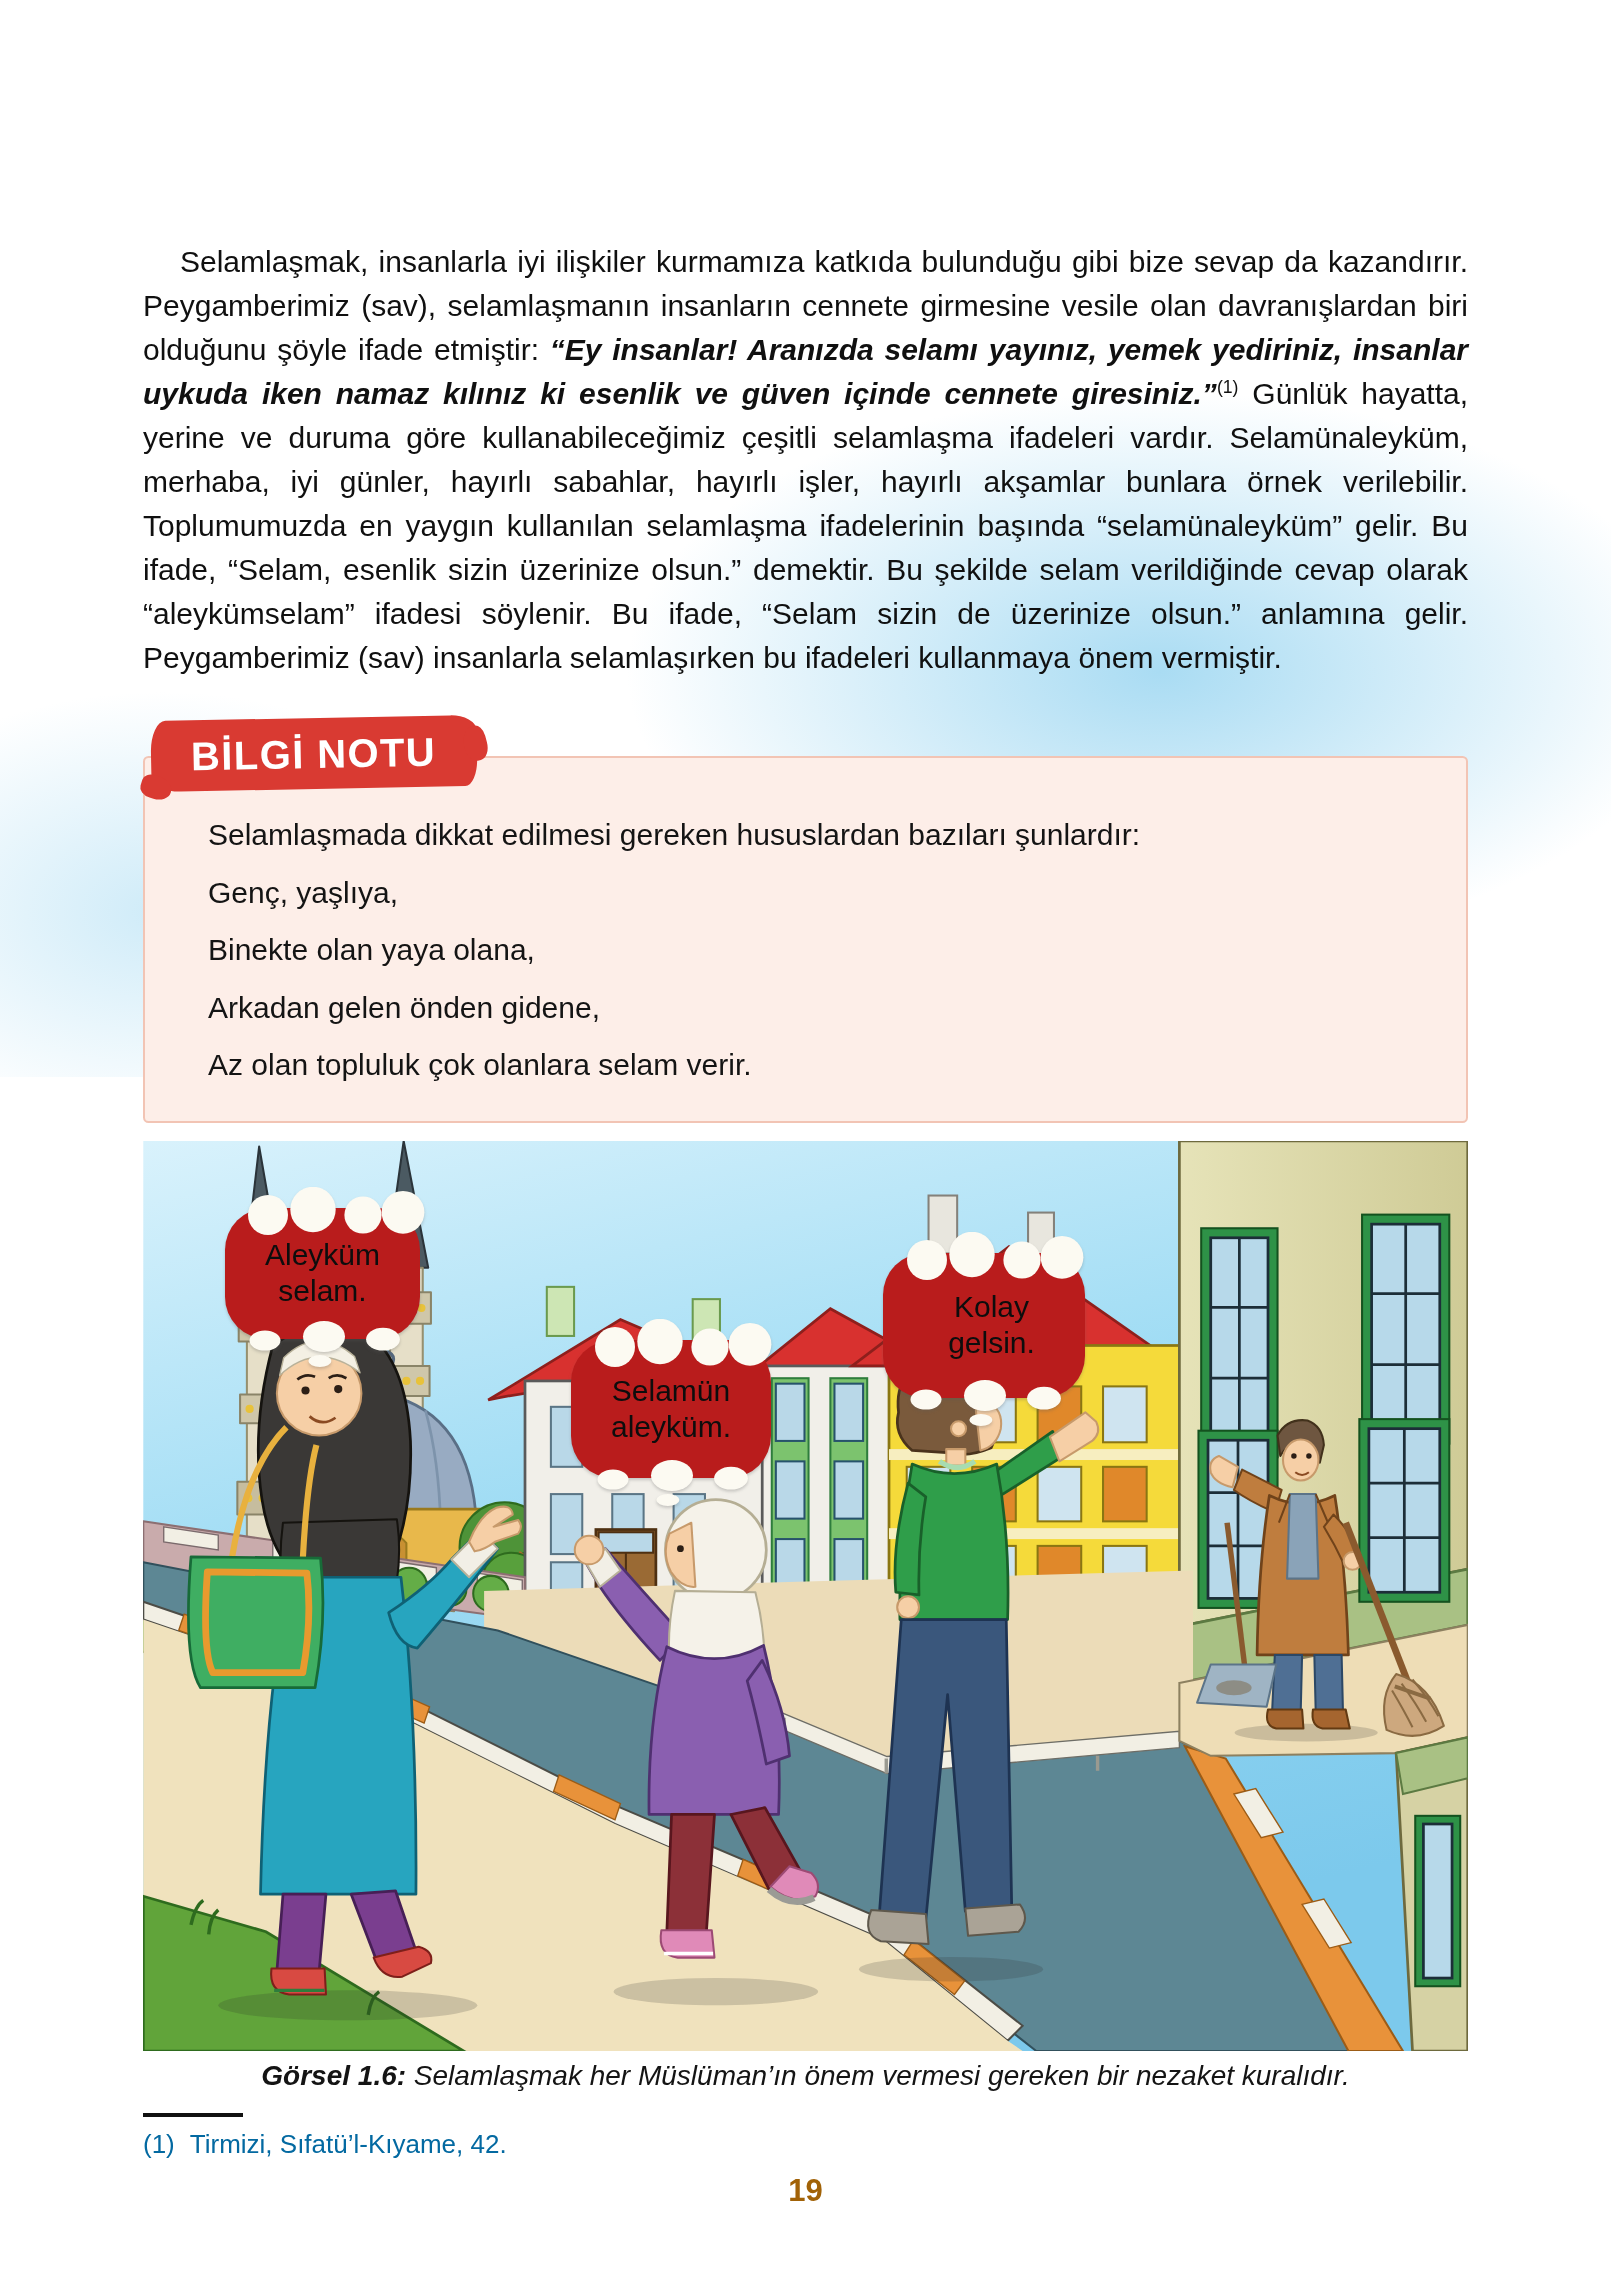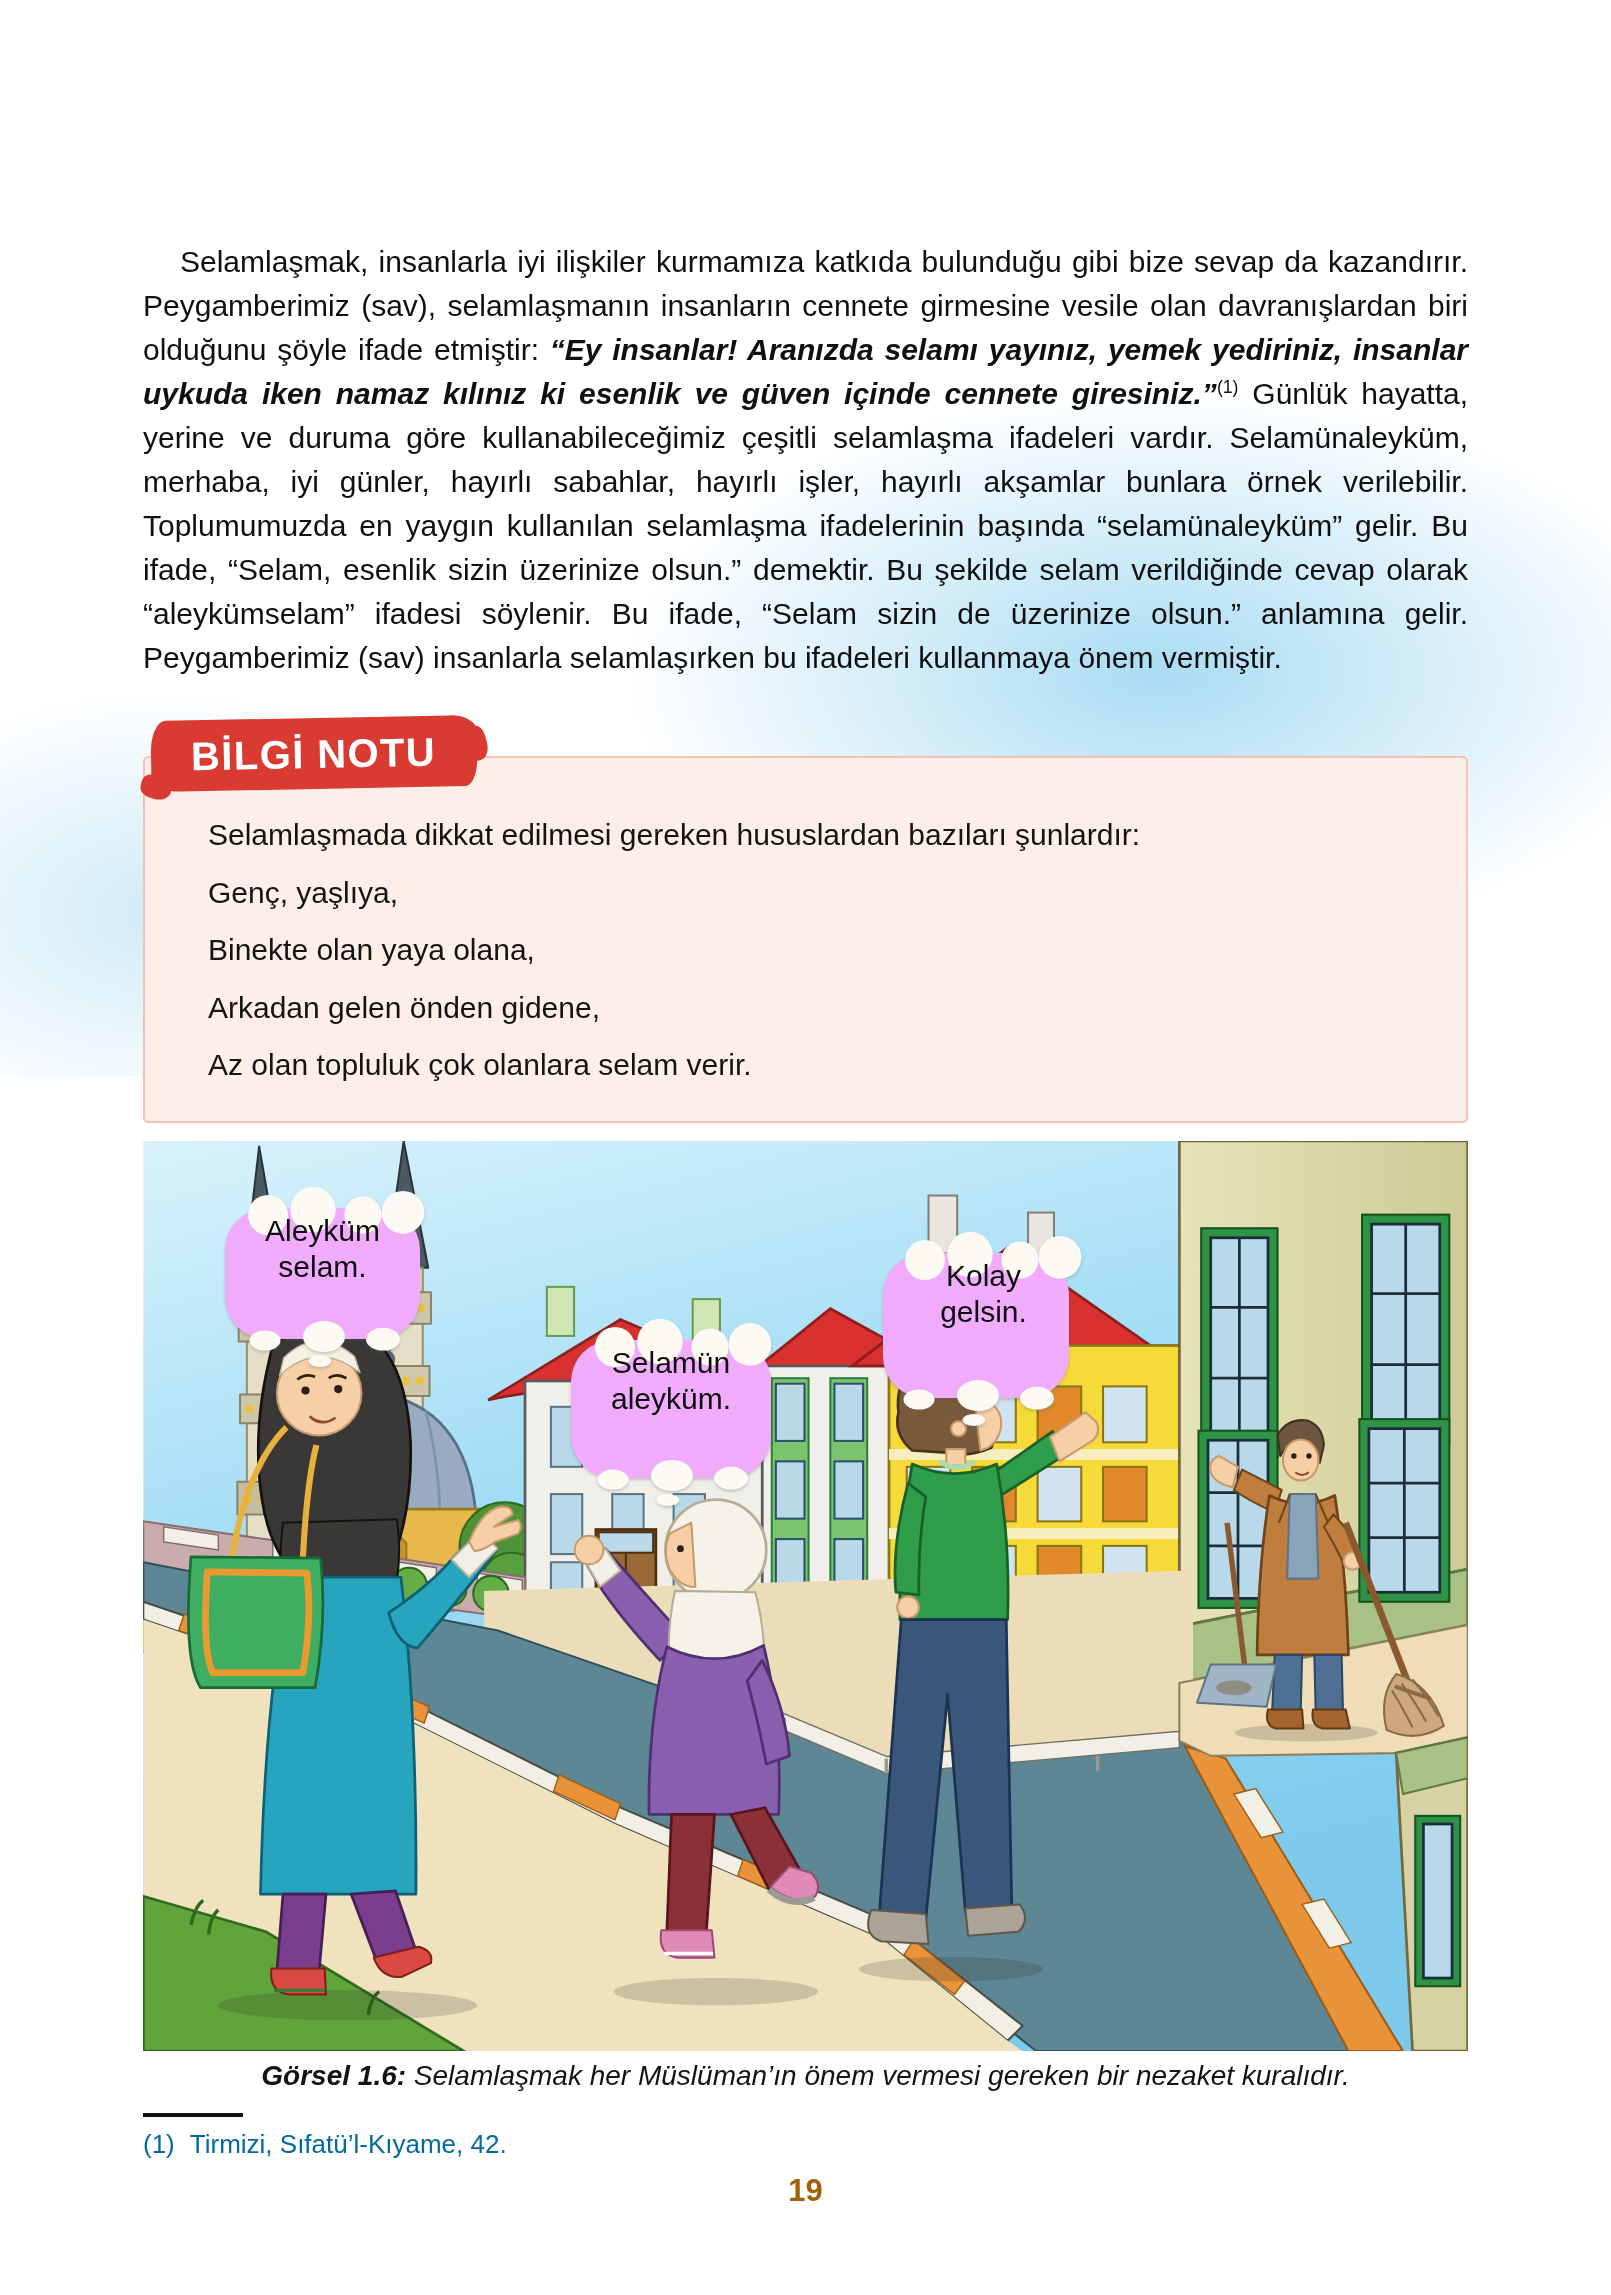--- a/index.html
+++ b/index.html
@@ -58,23 +58,23 @@
   }
   .note p{margin:0 0 24.5px 0;font-size:30px;line-height:1.1;color:#141414;}
   .note p.last{margin-bottom:9.5px;}
   .note-source{margin:0;text-align:right;font-style:italic;font-size:27px;color:#161616;}
 
   
   .illustration{position:relative;margin-top:17.7px;width:1325px;height:910px;}
   .illustration svg{display:block;}
   .bubble{
     position:absolute;
-    background:#f0abfc;
+    background:#b91c1c;
     border-radius:42px;
-    display:flex;justify-content:center;
+    display:flex;align-items:center;justify-content:center;
     text-align:center;
     font-size:30px;line-height:1.2;color:#0d0d0d;
     padding:5.5px 11px;box-sizing:border-box;
     filter:drop-shadow(0 2px 1.4px rgba(90,90,90,.28));
   }
   .bubble::before{ 
     content:"";position:absolute;top:-12.3px;left:12%;width:40px;height:40px;border-radius:50%;
     background:#fcfaf2;
     box-shadow:45px -5.5px 0 2.7px #fcfaf2,95px 0 0 -1.4px #fcfaf2,135px -2.7px 0 1.4px #fcfaf2;
   }
@@ -419,21 +419,21 @@
         </g>
       </g>
     </svg>
 
     <div class="bubble" style="left:82px;top:67px;width:195px;height:131px;">
         <span>Aleyküm selam.</span>
       </div>
     <div class="bubble" style="left:428px;top:199px;width:200px;height:138px;">
         <span>Selamün aleyküm.</span>
       </div>
-    <div class="bubble" style="left:740px;top:112px;width:186px;height:145px;padding-left:26px;">
+    <div class="bubble" style="left:740px;top:112px;width:202px;height:145px;padding-left:26px;">
         <span style="max-width:123px;">Kolay gelsin.</span>
       </div>
   </div>
 
   <div class="caption"><span class="cap-label">Görsel 1.6:</span><span class="cap-text"> Selamlaşmak her Müslüman’ın önem vermesi gereken bir nezaket kuralıdır.</span></div>
 
   <div class="footnote-rule"></div>
   <div class="footnote"><span class="fn-marker">(1)</span><span>Tirmizi, Sıfatü’l-Kıyame, 42.</span></div>
 
   <div class="page-number">19</div>

